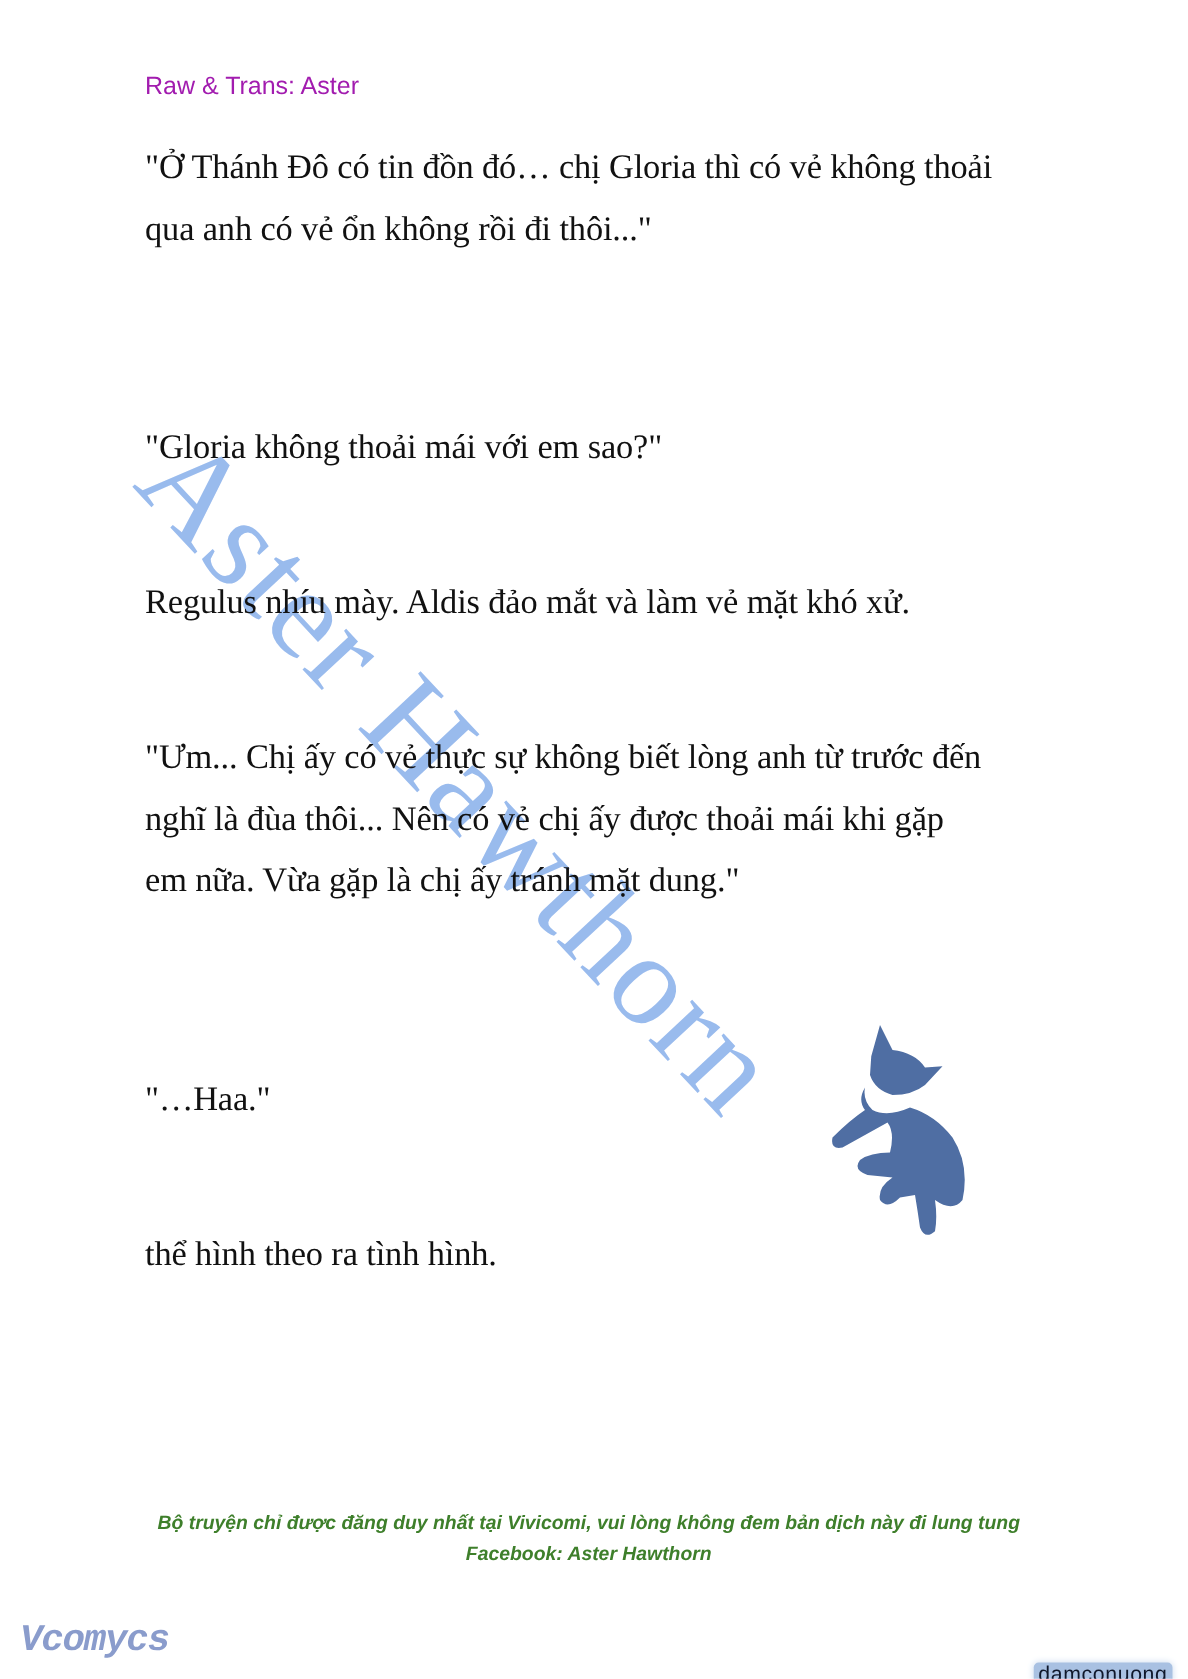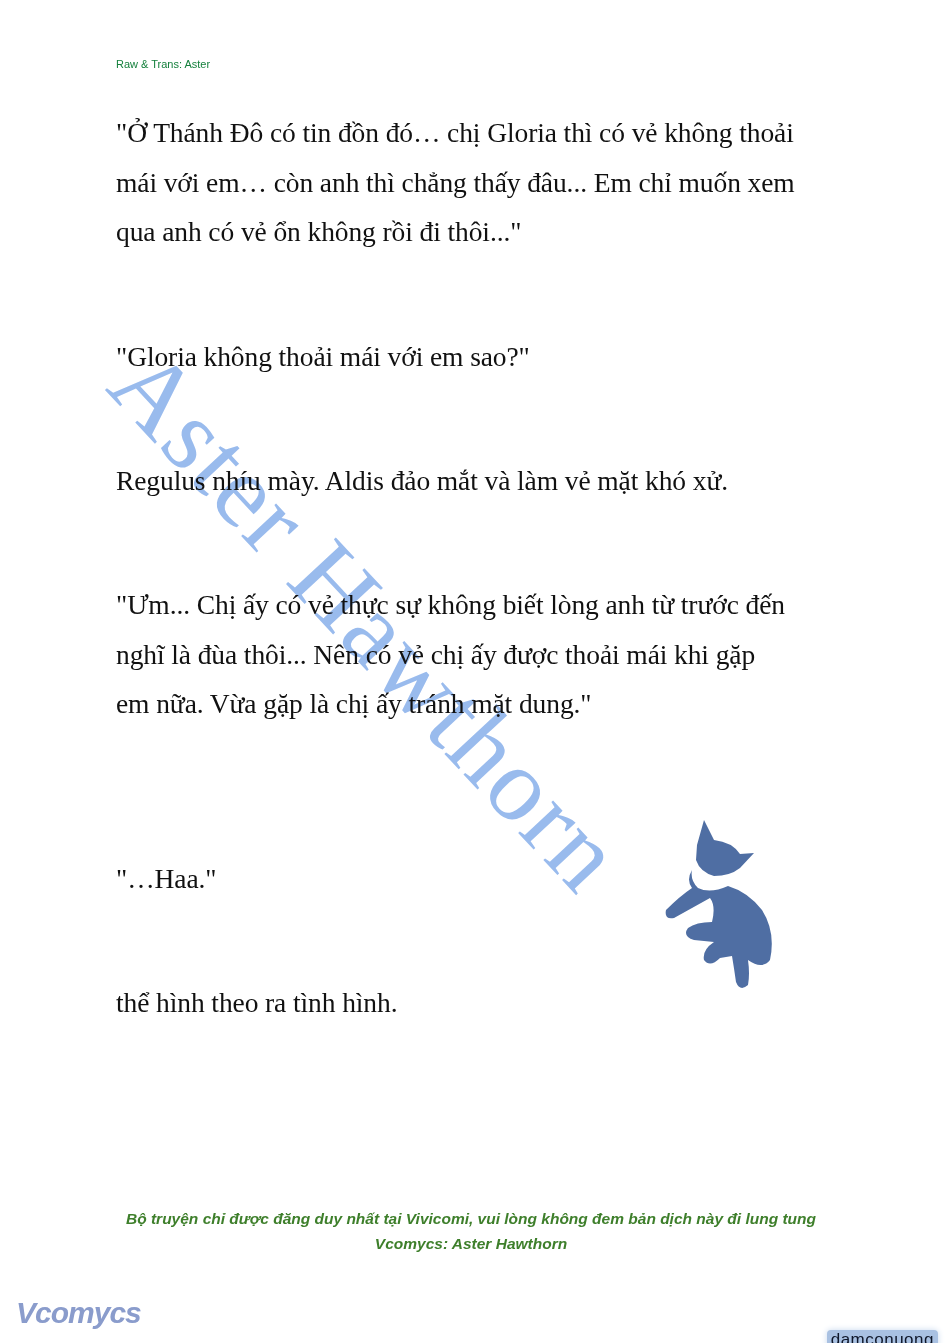--- a/index.html
+++ b/index.html
@@ -2,21 +2,21 @@
 <html><head>
 <meta charset="utf-8">
 <style>
   html, body { margin:0; padding:0; }
   body {
     width:950px; height:1343px; background:#ffffff; position:relative; overflow:hidden;
     font-family:"Liberation Serif", "DejaVu Serif", serif; color:#111;
   }
   .header {
     position:absolute; left:116px; top:58px;
-    font-family:"Liberation Sans", "DejaVu Sans", sans-serif; font-size:11px; color:#15803d;
+    font-family:"Liberation Sans", "DejaVu Sans", sans-serif; font-size:20px; color:#a21caf;
   }
   .para {
     position:absolute; left:116px; width:730px;
     font-size:27.5px; line-height:49.5px; color:#111; letter-spacing:-0.1px;
   }
   .para .line { display:block; white-space:nowrap; }
   .footer {
     position:absolute; left:0; width:942px; top:1206px; text-align:center;
     font-family:"Liberation Sans", "DejaVu Sans", sans-serif; font-style:italic; font-weight:bold;
     font-size:15.5px; line-height:25px; color:#3e7f2b;
@@ -24,40 +24,39 @@
   .watermark {
     position:absolute; left:140px; top:330px; width:700px;
     transform-origin:0 0; transform:translate(28px,0) rotate(47deg);
     font-family:"Liberation Serif", "DejaVu Serif", serif; font-size:104px; line-height:104px;
     color:transparent; -webkit-text-stroke:0; white-space:nowrap;
     color:#8fb4ec; opacity:0.9; letter-spacing:2px;
   }
   .cat { position:absolute; left:652px; top:810px; width:130px; height:180px; }
   .logo-left {
     position:absolute; left:16px; top:1296px;
-    font-family:Liberation Sans, sans-serif; font-style:italic; font-weight:bold;
+    font-family:Liberation Mono, monospace; font-style:italic; font-weight:bold;
     font-size:30px; color:#8a9ccc; letter-spacing:-1px;
   }
   .logo-right {
     position:absolute; right:12px; top:1330px;
     font-family:"Liberation Sans", "DejaVu Sans", sans-serif; font-size:17px; color:#0f172a;
     background:#a9c1e2; padding:0 4px; border-radius:4px; letter-spacing:0.5px;
     box-shadow:0 0 6px #c9d9ee;
   }
 </style>
 </head>
 <body>
 
 <div class="header">Raw &amp; Trans: Aster</div>
 
 <div class="watermark">Aster Hawthorn</div>
 
 <div class="para" style="top:108px">
   <span class="line">"Ở Thánh Đô có tin đồn đó… chị Gloria thì có vẻ không thoải</span>
-  <span class="line">mái với em… còn anh thì chẳng thấy đâu... Em chỉ muốn xem</span>
   <span class="line">qua anh có vẻ ổn không rồi đi thôi..."</span>
 </div>
 
 <div class="para" style="top:332px">
   <span class="line">"Gloria không thoải mái với em sao?"</span>
 </div>
 
 <div class="para" style="top:456px">
   <span class="line">Regulus nhíu mày. Aldis đảo mắt và làm vẻ mặt khó xử.</span>
 </div>
@@ -79,17 +78,17 @@
 <svg class="cat" viewBox="0 0 130 180">
   <g fill="#4f6ea3">
     <path d="M45 35 L52 10 L62 30 Q80 32 88 44 L102 43 L88 58 Q78 66 62 66 Q48 62 44 50 Z"></path>
     <path d="M40 60 Q38 70 46 78 Q58 84 76 76 Q96 82 110 100 Q124 122 118 150 Q110 160 96 150 Q98 164 96 175 Q88 182 84 172 Q82 158 80 146 L68 148 Q58 158 52 150 Q50 140 62 132 L42 130 Q30 126 36 118 Q44 112 60 112 Q64 96 58 88 L22 108 Q12 110 14 100 Q28 86 40 78 Q34 70 40 60 Z"></path>
   </g>
   <path d="M50 68 Q64 76 80 70" stroke="#ffffff" stroke-width="4" fill="none"></path>
 </svg>
 
 <div class="footer">
   <div>Bộ truyện chỉ được đăng duy nhất tại Vivicomi, vui lòng không đem bản dịch này đi lung tung</div>
-  <div>Vcomycs: Aster Hawthorn</div>
+  <div>Facebook: Aster Hawthorn</div>
 </div>
 
 <div class="logo-left">Vcomycs</div>
 <div class="logo-right">damconuong</div>
 
 </body></html>

